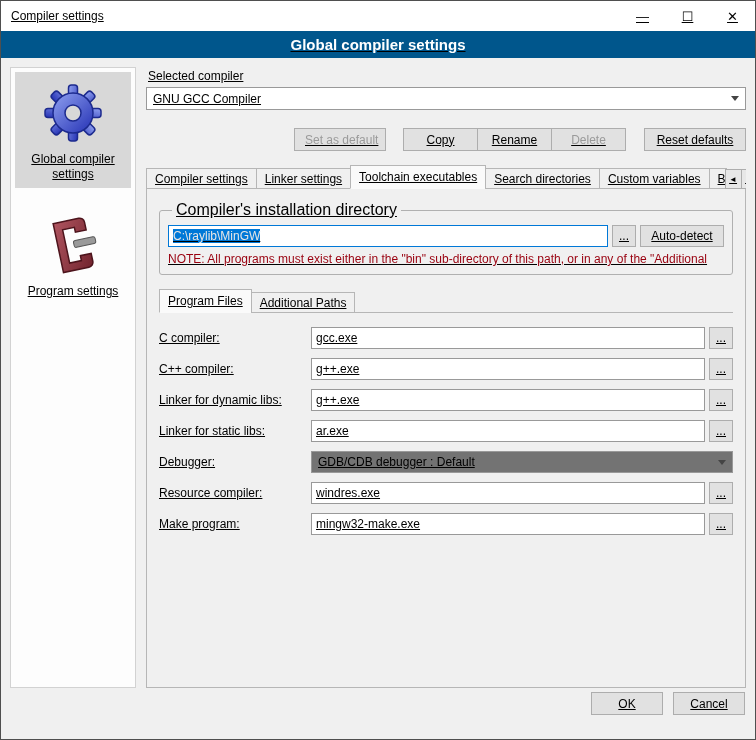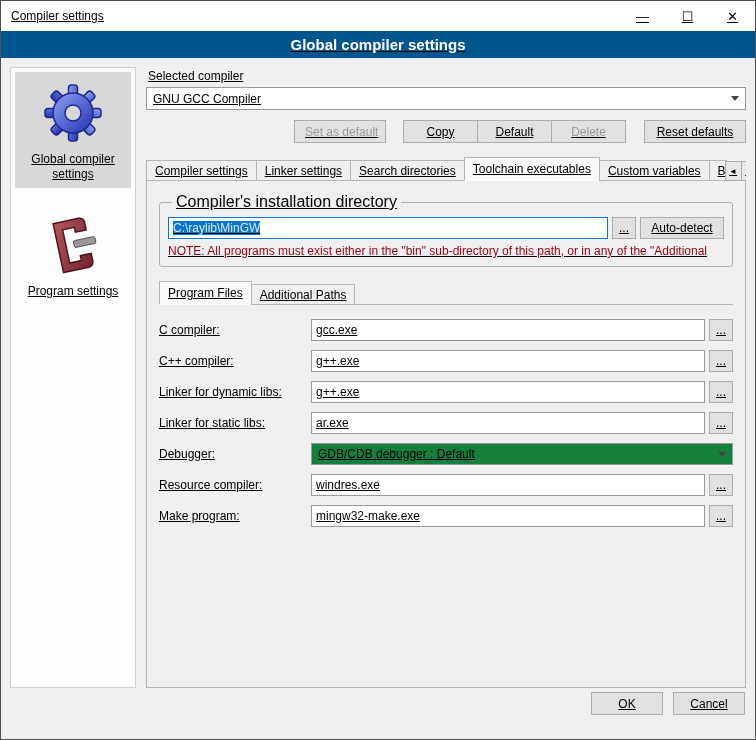--- a/index.html
+++ b/index.html
@@ -54,28 +54,28 @@
   .side-item .lbl { margin-top: 6px; line-height: 1.25; }
   
   .main { flex: 1 1 auto; min-width: 0; display: flex; flex-direction: column; }
   .field-caption { margin: 2px 0 4px 2px; }
   .combo {
     height: 23px; background: #fff; border: 1px solid #999;
     display: flex; align-items: center; padding: 0 6px; position: relative;
   }
   .combo .val { flex: 1; overflow: hidden; white-space: nowrap; }
   .chev { width:0; height:0; border-left:4px solid transparent; border-right:4px solid transparent; border-top:5px solid #444; margin-left:6px; }
-  .combo.gray { background: #15803d; }
+  .combo.gray { background: #737373; }
   
   .btn {
     height: 23px; background: #e1e1e1; border: 1px solid #adadad;
     font-family: inherit; font-size: 12px; padding: 0 10px; white-space: nowrap;
   }
   .btn.disabled { color: #9a9a9a; }
-  .compiler-buttons { display: flex; margin-top: 10px; justify-content: flex-end; }
+  .compiler-buttons { display: flex; margin-top: 18px; justify-content: flex-end; }
   .compiler-buttons .btn { margin-left: -1px; }
   .btn.setdef { width: 92px; margin-right: 18px; }
   .btn.w75 { width: 75px; }
   .btn.reset { width: 102px; margin-left: 18px; }
   
   .tabstrip {
     display: flex; align-items: flex-end; margin-top: 14px;
     position: relative; z-index: 2; margin-bottom: -1px; overflow: hidden;
   }
   .tab {
@@ -203,30 +203,30 @@
       <div class="field-caption">Selected compiler</div>
 
       <div class="combo">
         <span class="val">GNU GCC Compiler</span>
         <span class="chev"></span>
       </div>
 
       <div class="compiler-buttons">
         <button class="btn setdef disabled">Set as default</button>
         <button class="btn w75">Copy</button>
-        <button class="btn w75">Default</button>
+        <button class="btn w75">Rename</button>
         <button class="btn w75 disabled">Delete</button>
         <button class="btn reset">Reset defaults</button>
       </div>
 
       <div class="tabstrip">
         <div class="tab">Compiler settings</div>
         <div class="tab">Linker settings</div>
+        <div class="tab active">Toolchain executables</div>
         <div class="tab">Search directories</div>
-        <div class="tab active">Toolchain executables</div>
         <div class="tab">Custom variables</div>
         <div class="tab clip">Builc</div>
         <div class="tab-arrows">
           <button class="arrow-btn">
               <span>◄</span>
             </button>
           <button class="arrow-btn">
               <span>►</span>
             </button>
         </div>

